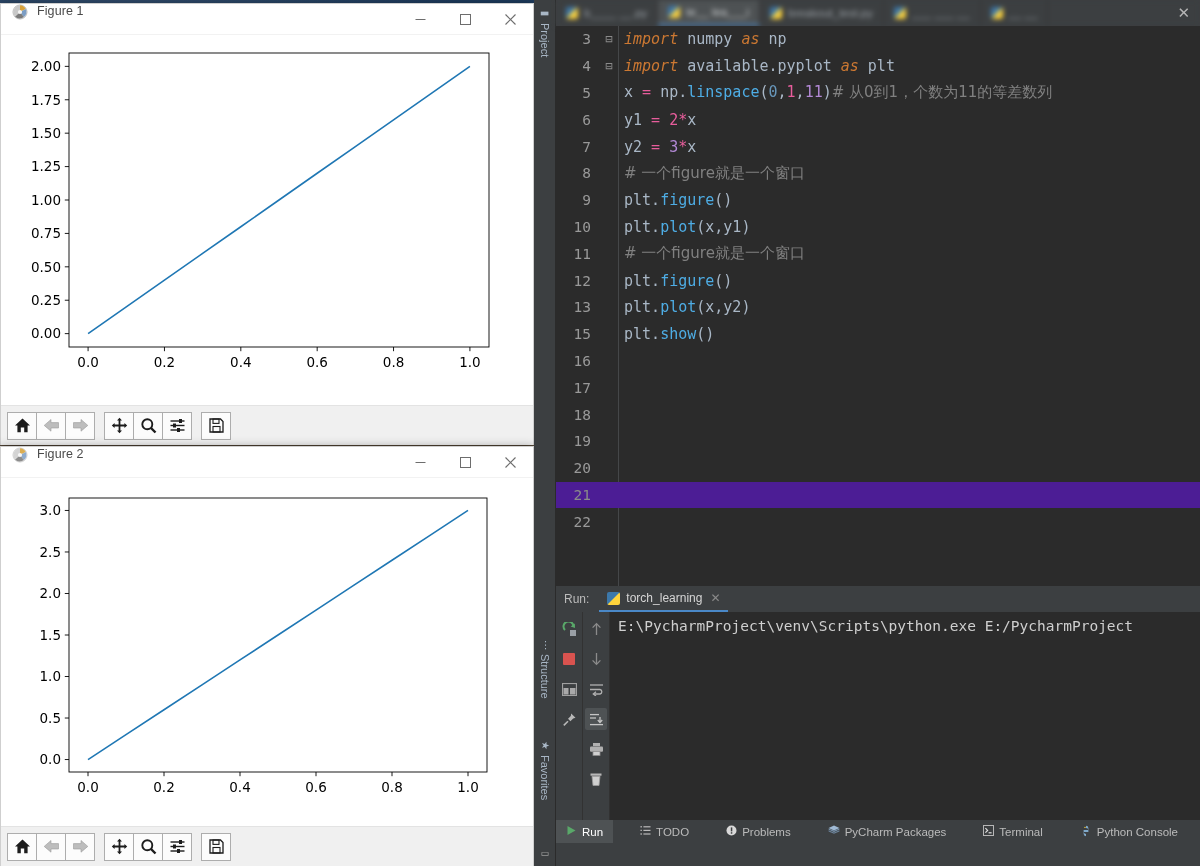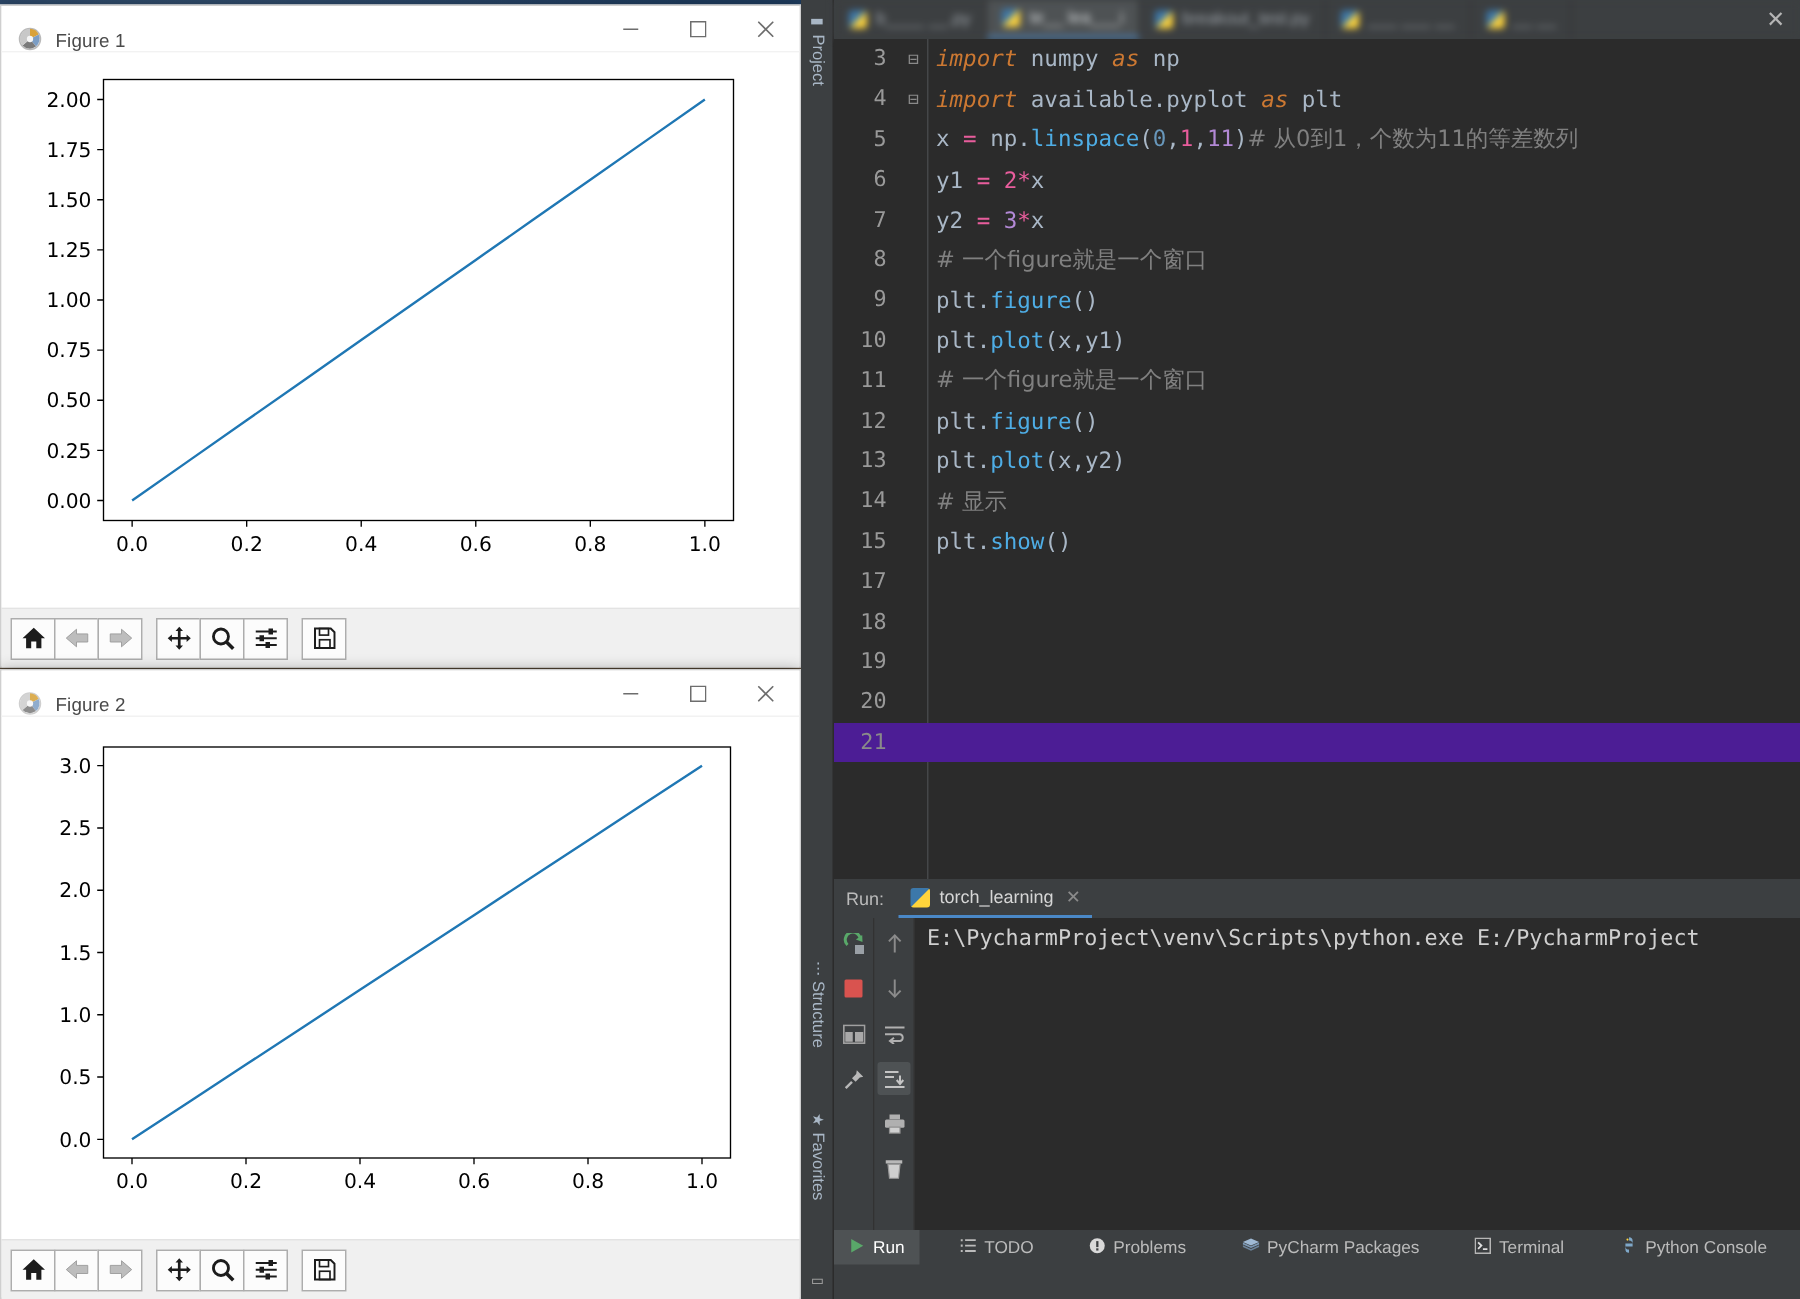--- a/index.html
+++ b/index.html
@@ -26,21 +26,21 @@
 
   
   .mpl-window {
     position: absolute;
     background: #f0f0f0;
     border: 1px solid #cfcfcf;
     box-shadow: 0 2px 10px rgba(0,0,0,.45);
   }
   .mpl-titlebar {
     height: 31px; background: #ffffff;
-    display: flex; align-items: flex-end;
+    display: flex; align-items: flex-start;
     border-bottom: 1px solid #f2f2f2;
     position: relative;
   }
   .mpl-titlebar .app-ico {
     width: 16px; height: 16px; margin-left: 11px; margin-right: 9px;
     flex: 0 0 auto; position: relative;
   }
   .mpl-title-text {
     font-size: 12.5px; color: #4a4a4a; letter-spacing: .1px;
   }
@@ -492,27 +492,28 @@
           <div class="code-row"><span class="lnum">4</span><span class="fold">⊟</span><span class="codetext" style="margin-left: 6px;"><span class="kw">import </span><span class="plain">available.pyplot </span><span class="kw">as </span><span class="plain">plt</span></span></div>
           <div class="code-row"><span class="lnum">5</span><span class="fold"></span><span class="codetext" style="margin-left: 6px;"><span class="plain">x </span><span class="op">= </span><span class="plain">np.</span><span class="fn">linspace</span><span class="plain">(</span><span class="num">0</span><span class="plain">,</span><span class="numpink">1</span><span class="plain">,</span><span class="numm">11</span><span class="plain">)</span><span class="cmt cn"># 从0到1，个数为11的等差数列</span></span></div>
           <div class="code-row"><span class="lnum">6</span><span class="fold"></span><span class="codetext" style="margin-left: 6px;"><span class="plain">y1 </span><span class="op">= </span><span class="numpink">2</span><span class="op">*</span><span class="plain">x</span></span></div>
           <div class="code-row"><span class="lnum">7</span><span class="fold"></span><span class="codetext" style="margin-left: 6px;"><span class="plain">y2 </span><span class="op">= </span><span class="numm">3</span><span class="op">*</span><span class="plain">x</span></span></div>
           <div class="code-row"><span class="lnum">8</span><span class="fold"></span><span class="codetext" style="margin-left: 6px;"><span class="cmt cn"># 一个figure就是一个窗口</span></span></div>
           <div class="code-row"><span class="lnum">9</span><span class="fold"></span><span class="codetext" style="margin-left: 6px;"><span class="plain">plt.</span><span class="fn">figure</span><span class="plain">()</span></span></div>
           <div class="code-row"><span class="lnum">10</span><span class="fold"></span><span class="codetext" style="margin-left: 6px;"><span class="plain">plt.</span><span class="fn">plot</span><span class="plain">(x,y1)</span></span></div>
           <div class="code-row"><span class="lnum">11</span><span class="fold"></span><span class="codetext" style="margin-left: 6px;"><span class="cmt cn"># 一个figure就是一个窗口</span></span></div>
           <div class="code-row"><span class="lnum">12</span><span class="fold"></span><span class="codetext" style="margin-left: 6px;"><span class="plain">plt.</span><span class="fn">figure</span><span class="plain">()</span></span></div>
           <div class="code-row"><span class="lnum">13</span><span class="fold"></span><span class="codetext" style="margin-left: 6px;"><span class="plain">plt.</span><span class="fn">plot</span><span class="plain">(x,y2)</span></span></div>
-          <div class="code-row"><span class="lnum">14</span><span class="fold"></span><span class="codetext" style="margin-left: 6px;"><span class="cmt cn"># 显示</span></span></div>
           <div class="code-row"><span class="lnum">15</span><span class="fold"></span><span class="codetext" style="margin-left: 6px;"><span class="plain">plt.</span><span class="fn">show</span><span class="plain">()</span></span></div>
+          <div class="code-row"><span class="lnum">16</span><span class="fold"></span><span class="codetext" style="margin-left: 6px;"></span></div>
           <div class="code-row"><span class="lnum">17</span><span class="fold"></span><span class="codetext" style="margin-left: 6px;"></span></div>
           <div class="code-row"><span class="lnum">18</span><span class="fold"></span><span class="codetext" style="margin-left: 6px;"></span></div>
           <div class="code-row"><span class="lnum">19</span><span class="fold"></span><span class="codetext" style="margin-left: 6px;"></span></div>
           <div class="code-row"><span class="lnum">20</span><span class="fold"></span><span class="codetext" style="margin-left: 6px;"></span></div>
           <div class="code-row" style="background: #4c1d95;"><span class="lnum" style="color: rgb(138, 138, 138);">21</span><span class="fold"></span><span class="codetext" style="margin-left: 6px;"></span></div>
+          <div class="code-row"><span class="lnum">22</span><span class="fold"></span><span class="codetext" style="margin-left: 6px;"></span></div>
         </div>
     </div>
 
     <div class="runpanel">
       <div class="run-header">
         <span class="run-label">Run:</span>
         <div class="run-tab">
           <span class="pyico2"></span>
           <span>torch_learning</span>
           <span class="x">✕</span>

